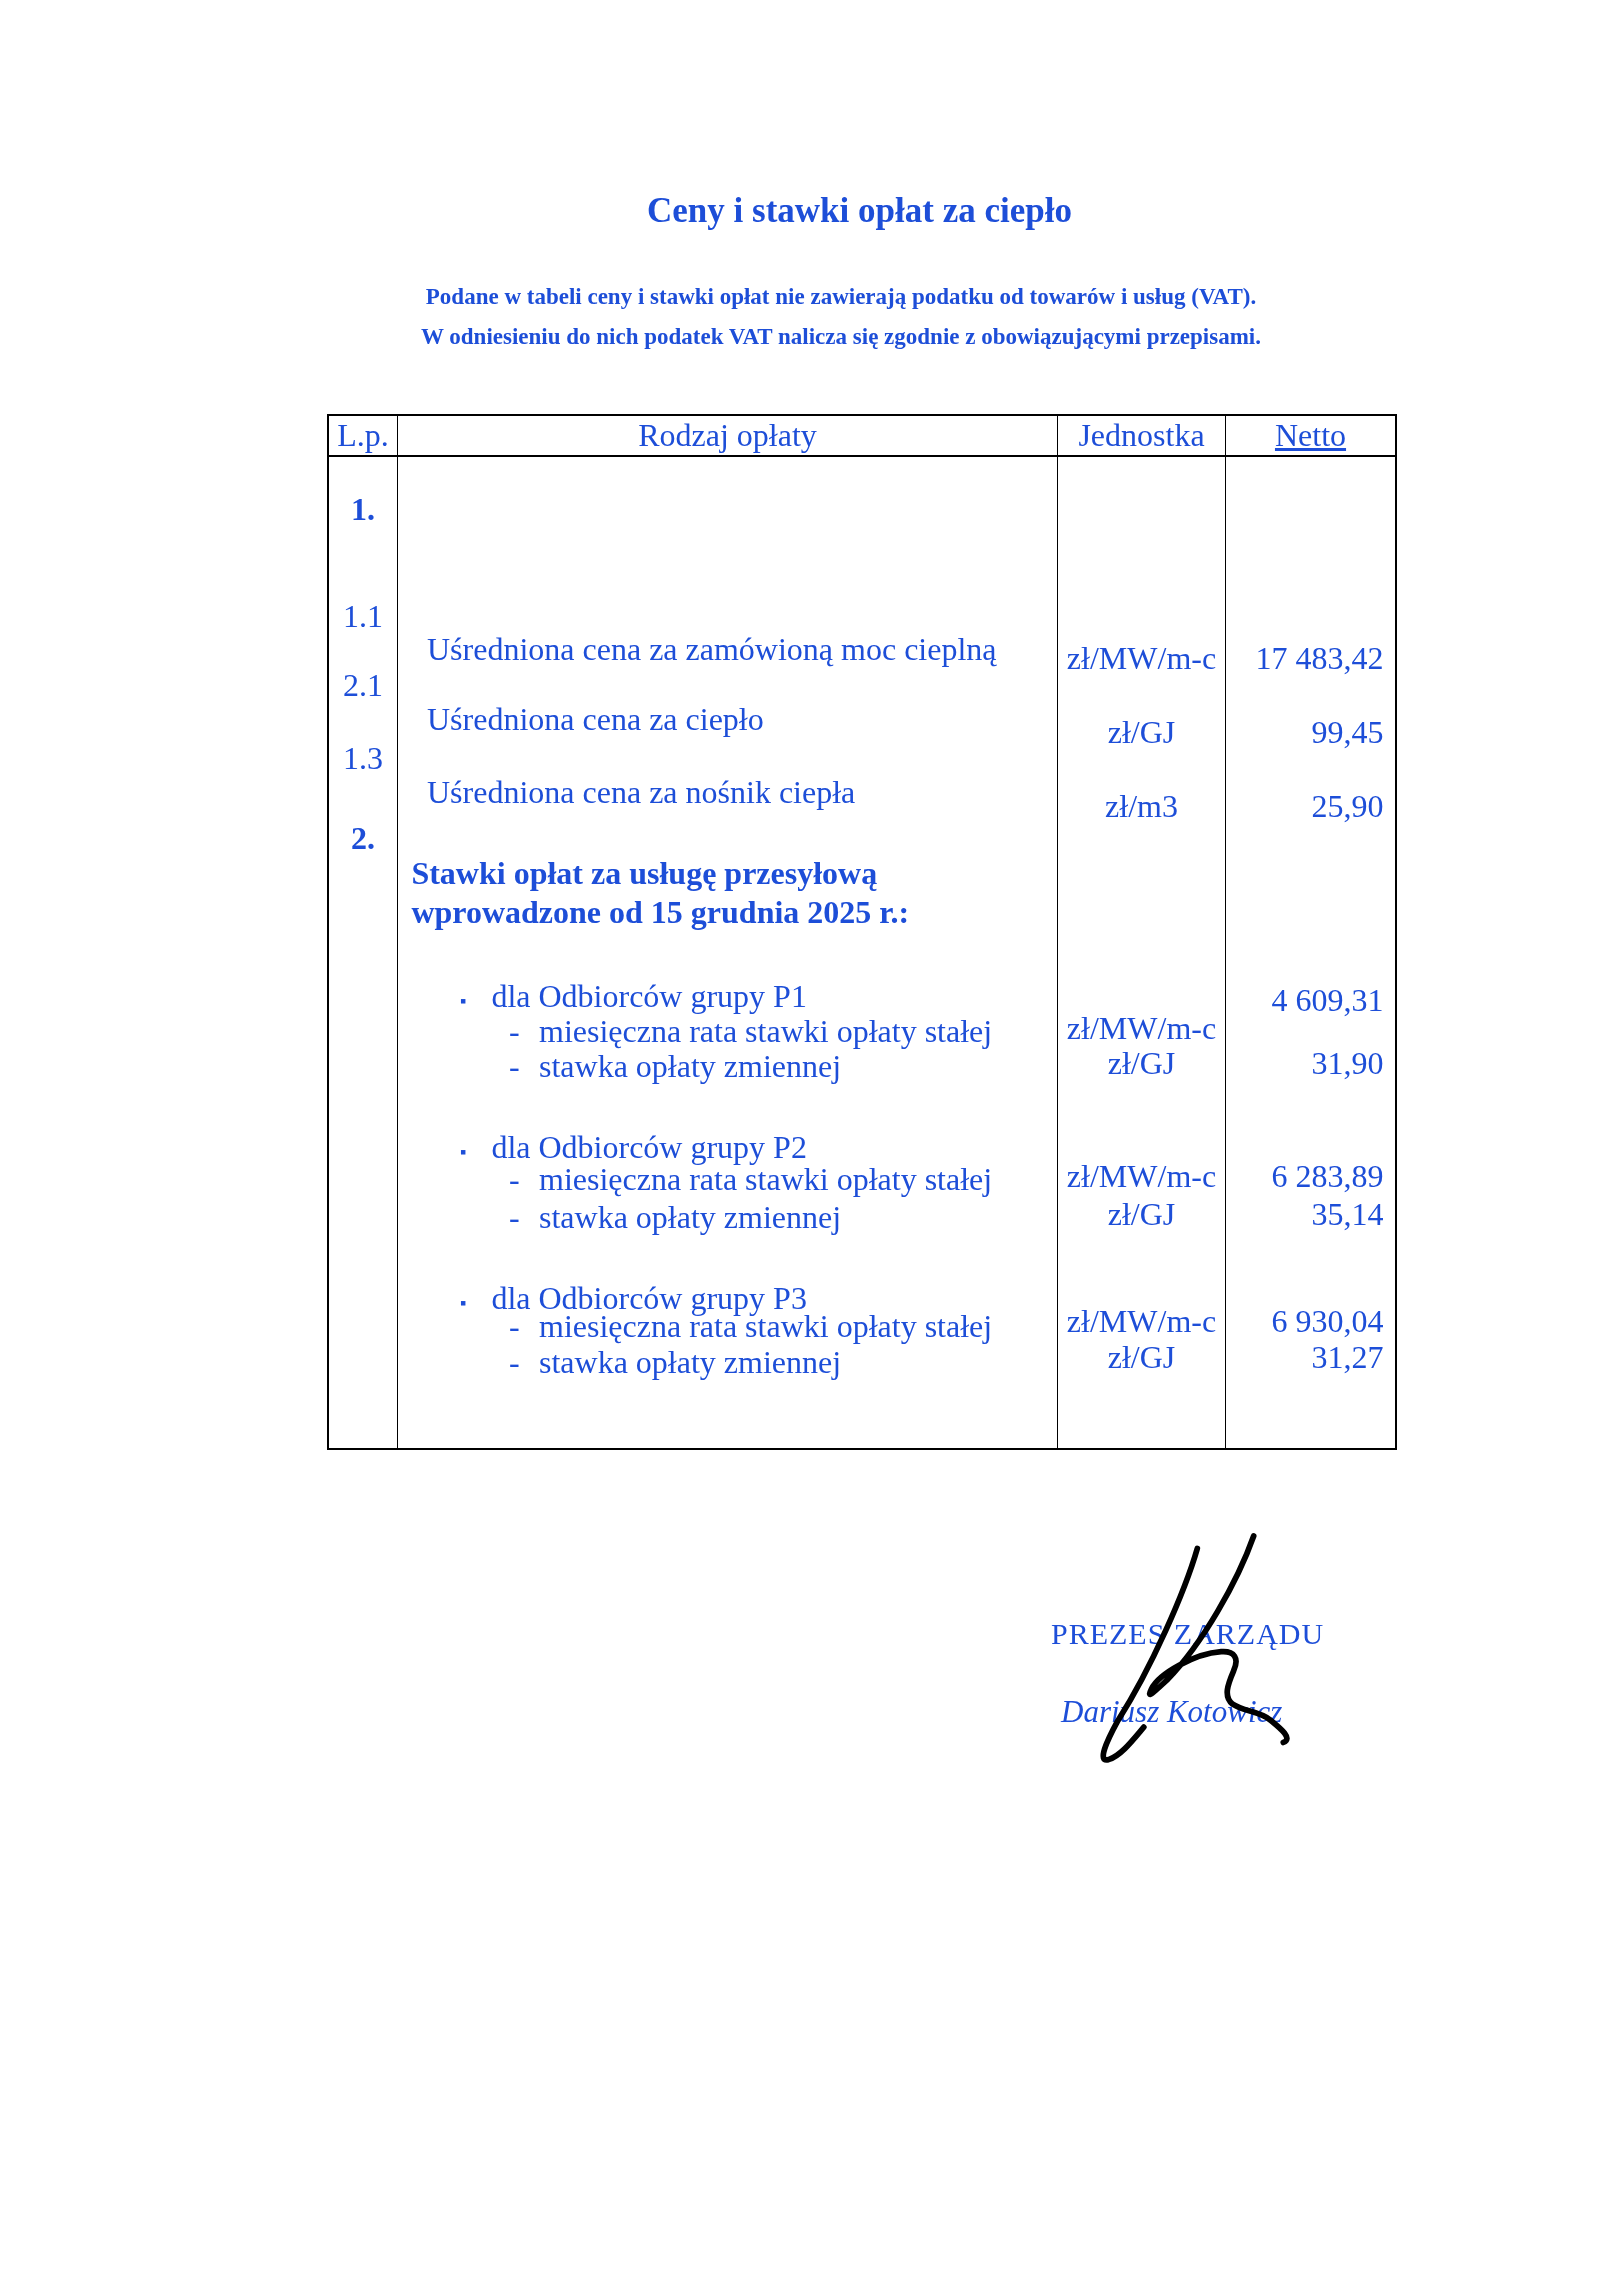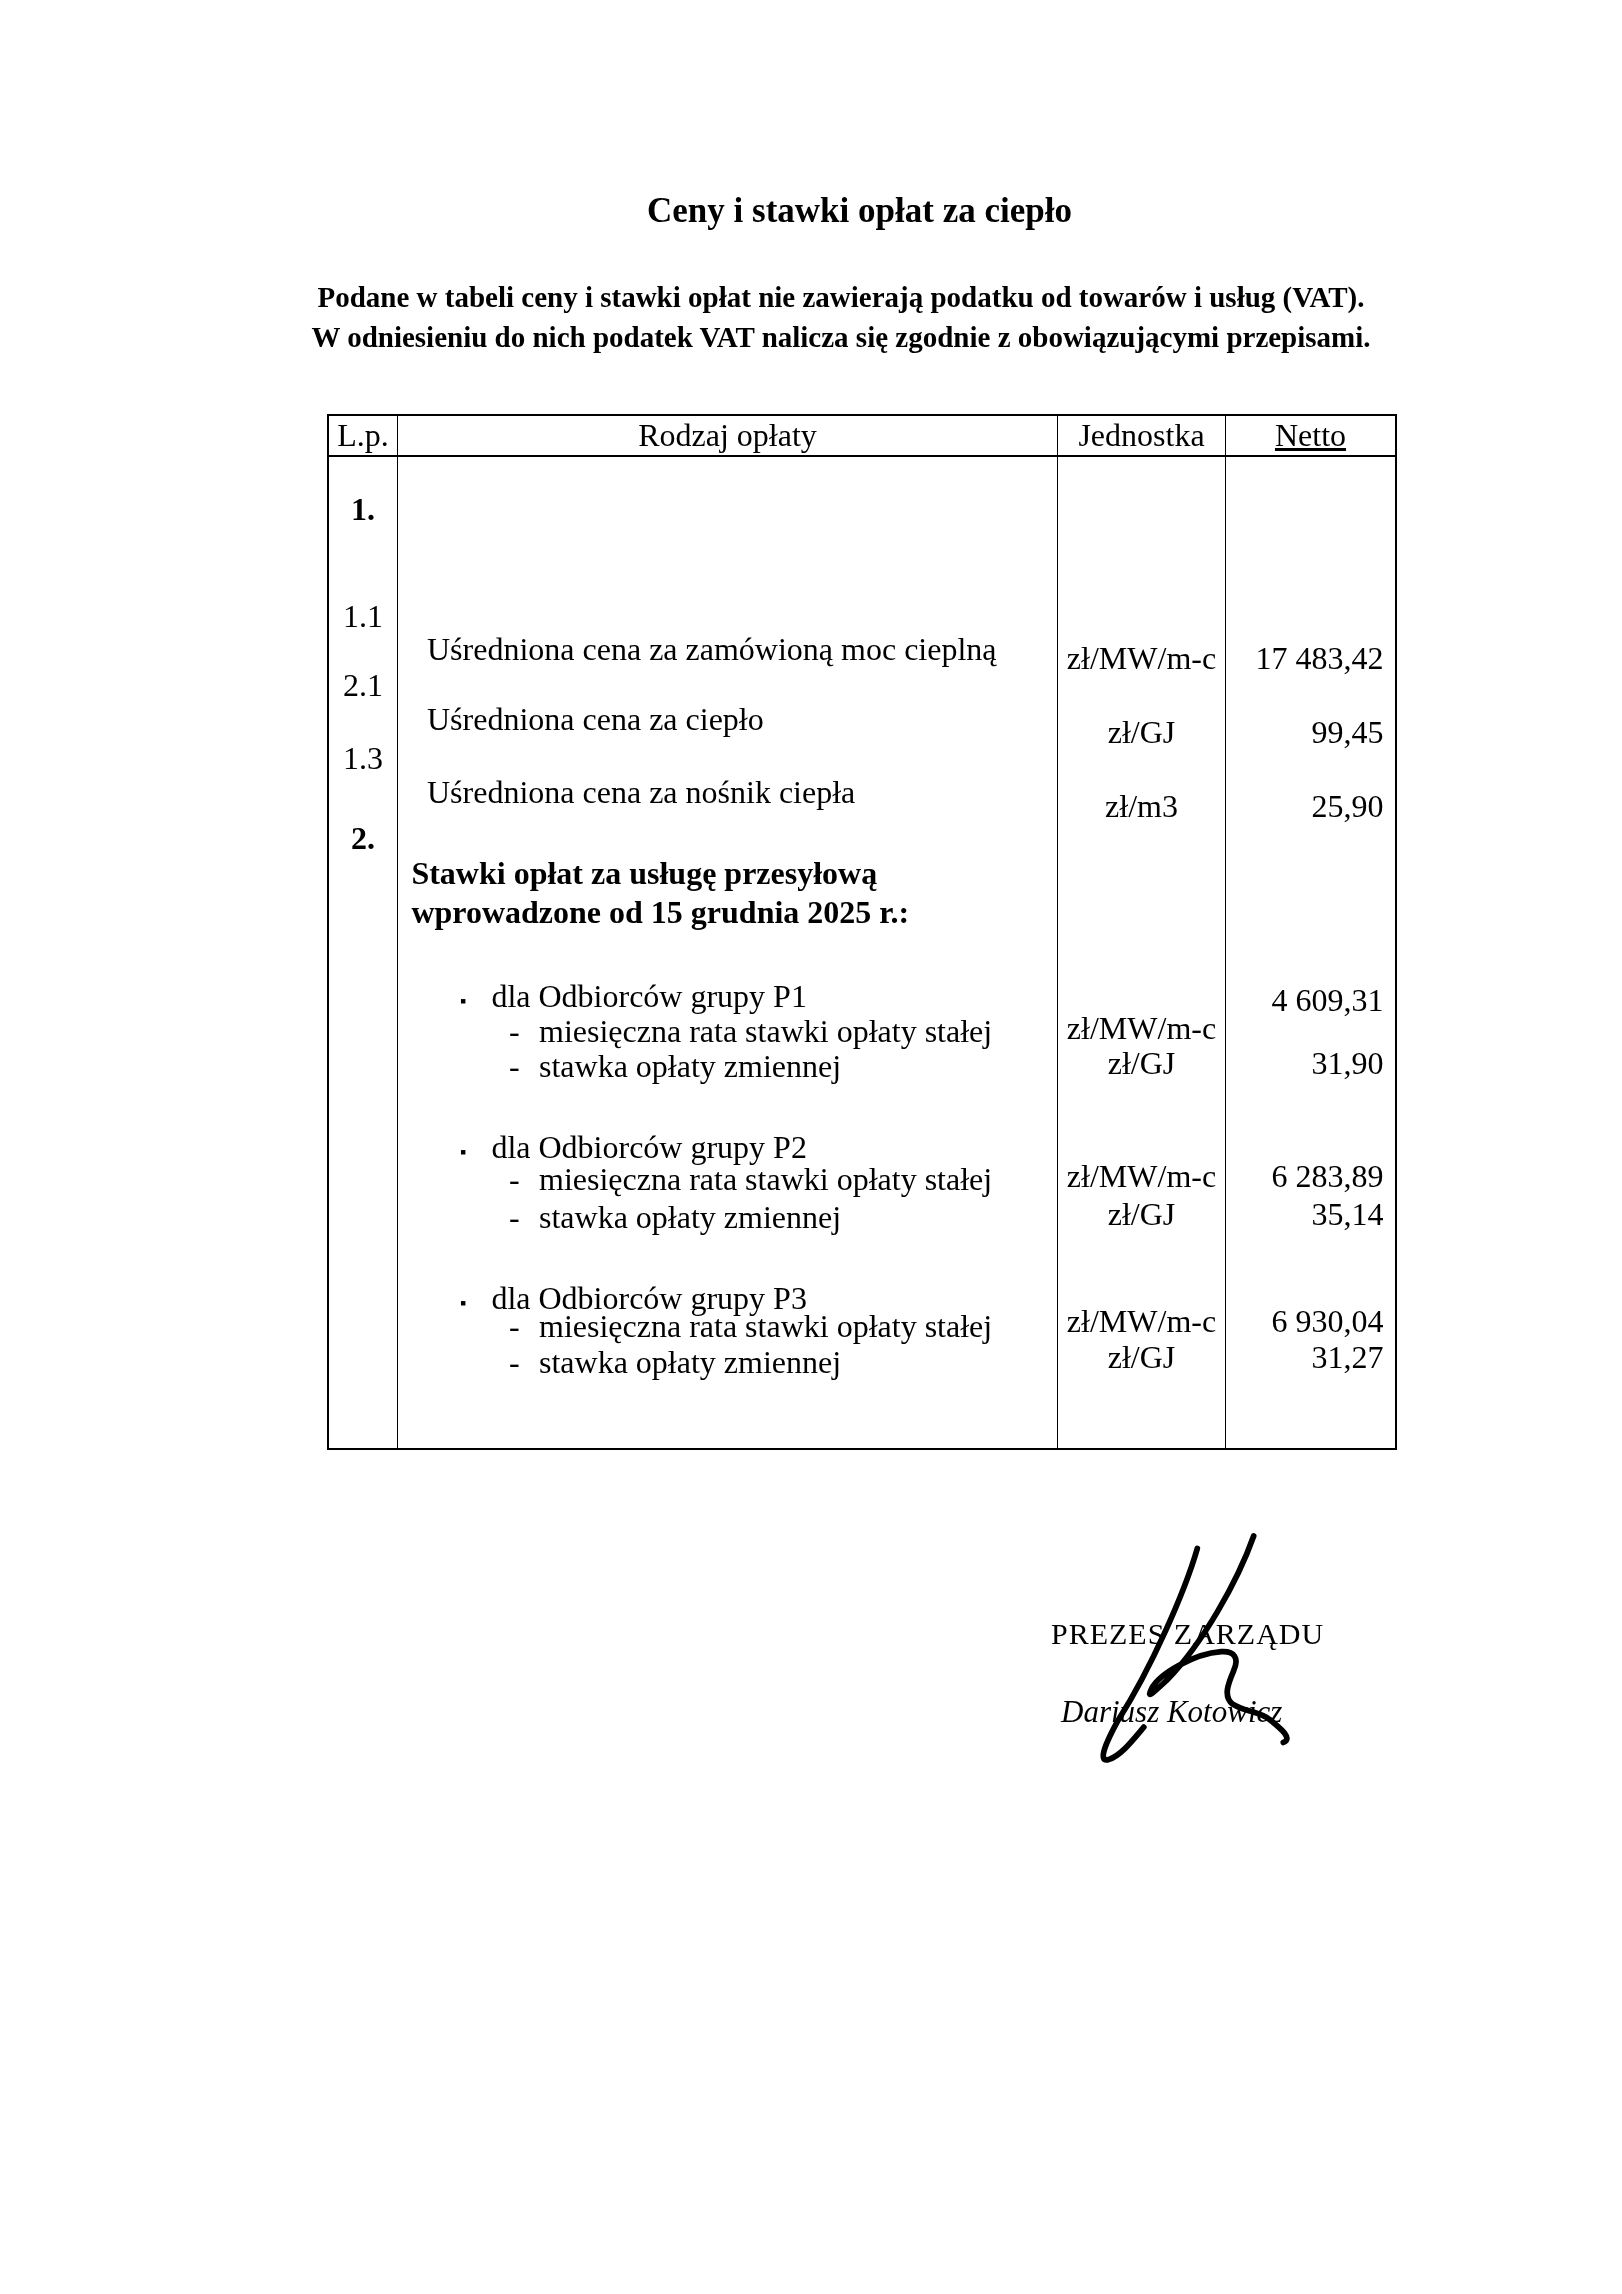--- a/index.html
+++ b/index.html
@@ -1,36 +1,36 @@
 <!DOCTYPE html>
 <html><head>
 <meta charset="utf-8">
 <style>
   html, body { margin: 0; padding: 0; background: #888; }
   .page {
     position: relative;
     width: 1622px;
     height: 2294px;
     background: #ffffff;
-    color: #000000;
+    color: #1d4ed8;
     font-family: "Liberation Serif", "DejaVu Serif", serif;
     overflow: hidden;
   }
   .doc-title {
     position: absolute;
     left: 95px; top: 191px; width: 1529px;
     text-align: center;
     font-size: 35px; font-weight: bold;
     margin: 0;
   }
   .intro {
     position: absolute;
     left: 143px; top: 277px; width: 1396px;
     text-align: center;
-    font-size: 29px; font-weight: bold;
+    font-size: 23px; font-weight: bold;
     line-height: 40px;
   }
   
   .price-table {
     position: absolute;
     left: 327px; top: 414px;
     border: 2.9px solid #000;
     background: #fff;
   }
   .thead { display: flex; height: 39px; border-bottom: 2.9px solid #000; }

